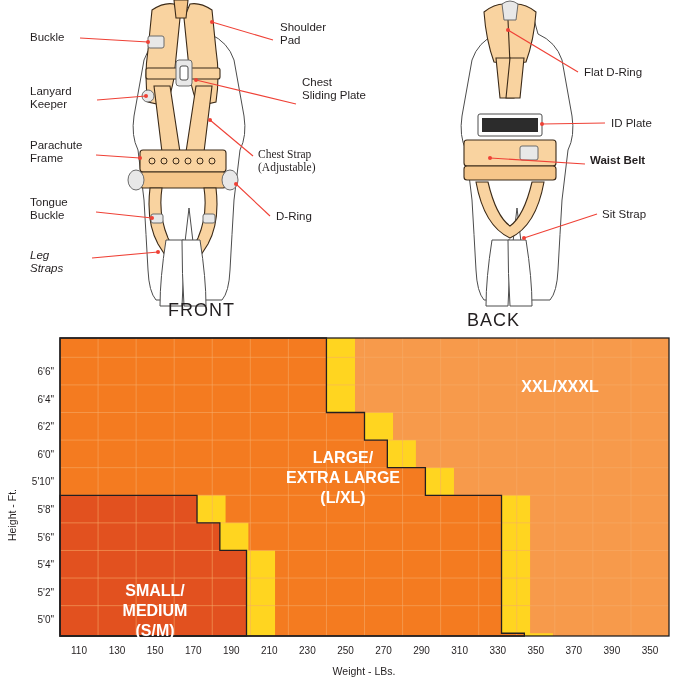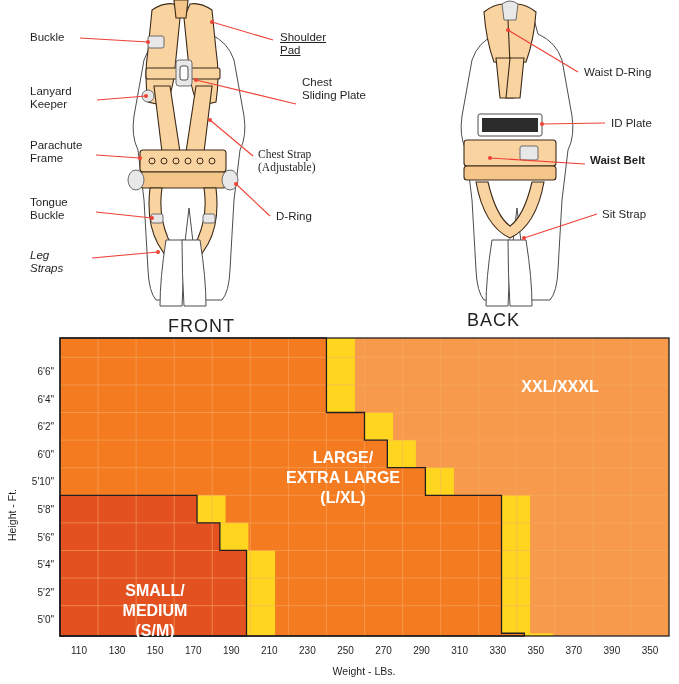--- a/index.html
+++ b/index.html
@@ -198,34 +198,34 @@
 
     <div class="callout-label" style="left:30px; top:31px;">Buckle</div>
     <div class="callout-label" style="left:30px; top:85px;">Lanyard
 Keeper</div>
     <div class="callout-label" style="left:30px; top:139px;">Parachute
 Frame</div>
     <div class="callout-label" style="left:30px; top:196px;">Tongue
 Buckle</div>
     <div class="callout-label" style="left:30px; top:249px;font-style:italic;">Leg
 Straps</div>
-    <div class="callout-label" style="left:280px; top:31px;text-decoration:underline;">Shoulder
+    <div class="callout-label" style="left:280px; top:21px;">Shoulder
 Pad</div>
     <div class="callout-label" style="left:302px; top:76px;">Chest
 Sliding Plate</div>
     <div class="callout-label" style="left:258px; top:148px;font-family:Liberation Serif, serif;">Chest Strap
 (Adjustable)</div>
     <div class="callout-label" style="left:276px; top:210px;text-align:right;">D-Ring</div>
 
-    <div class="callout-label" style="left:584px; top:66px;">Waist D-Ring</div>
+    <div class="callout-label" style="left:584px; top:66px;">Flat D-Ring</div>
     <div class="callout-label" style="left:611px; top:117px;">ID Plate</div>
     <div class="callout-label" style="left:590px; top:154px;font-weight:bold;">Waist Belt</div>
     <div class="callout-label" style="left:602px; top:208px;">Sit Strap</div>
 
-    <div class="view-title" style="left:168px; top:316px;">FRONT</div>
+    <div class="view-title" style="left:168px; top:300px;">FRONT</div>
     <div class="view-title" style="left:467px; top:310px;">BACK</div>
   </div>
 
   <div id="chart-wrap">
     <svg id="chart-svg" width="679" height="354" viewBox="0 0 679 354">
 
       <g>
         <rect id="bg-xxl" x="60" y="8" width="609" height="298" fill="#f79a4b"></rect>
 
         <path id="band-yellow" d="M 60 8 L 354.984375 8 L 354.984375 82.50000000000003 L 393.046875 82.50000000000003 L 393.046875 110.09259259259261 L 415.884375 110.09259259259261 L 415.884375 137.6851851851852 L 453.946875 137.6851851851852 L 453.946875 165.2777777777778 L 530.071875 165.2777777777778 L 530.071875 303.24074074074076 L 552.909375 303.24074074074076 L 552.909375 306 L 60 306 Z" fill="#ffd520"></path>

